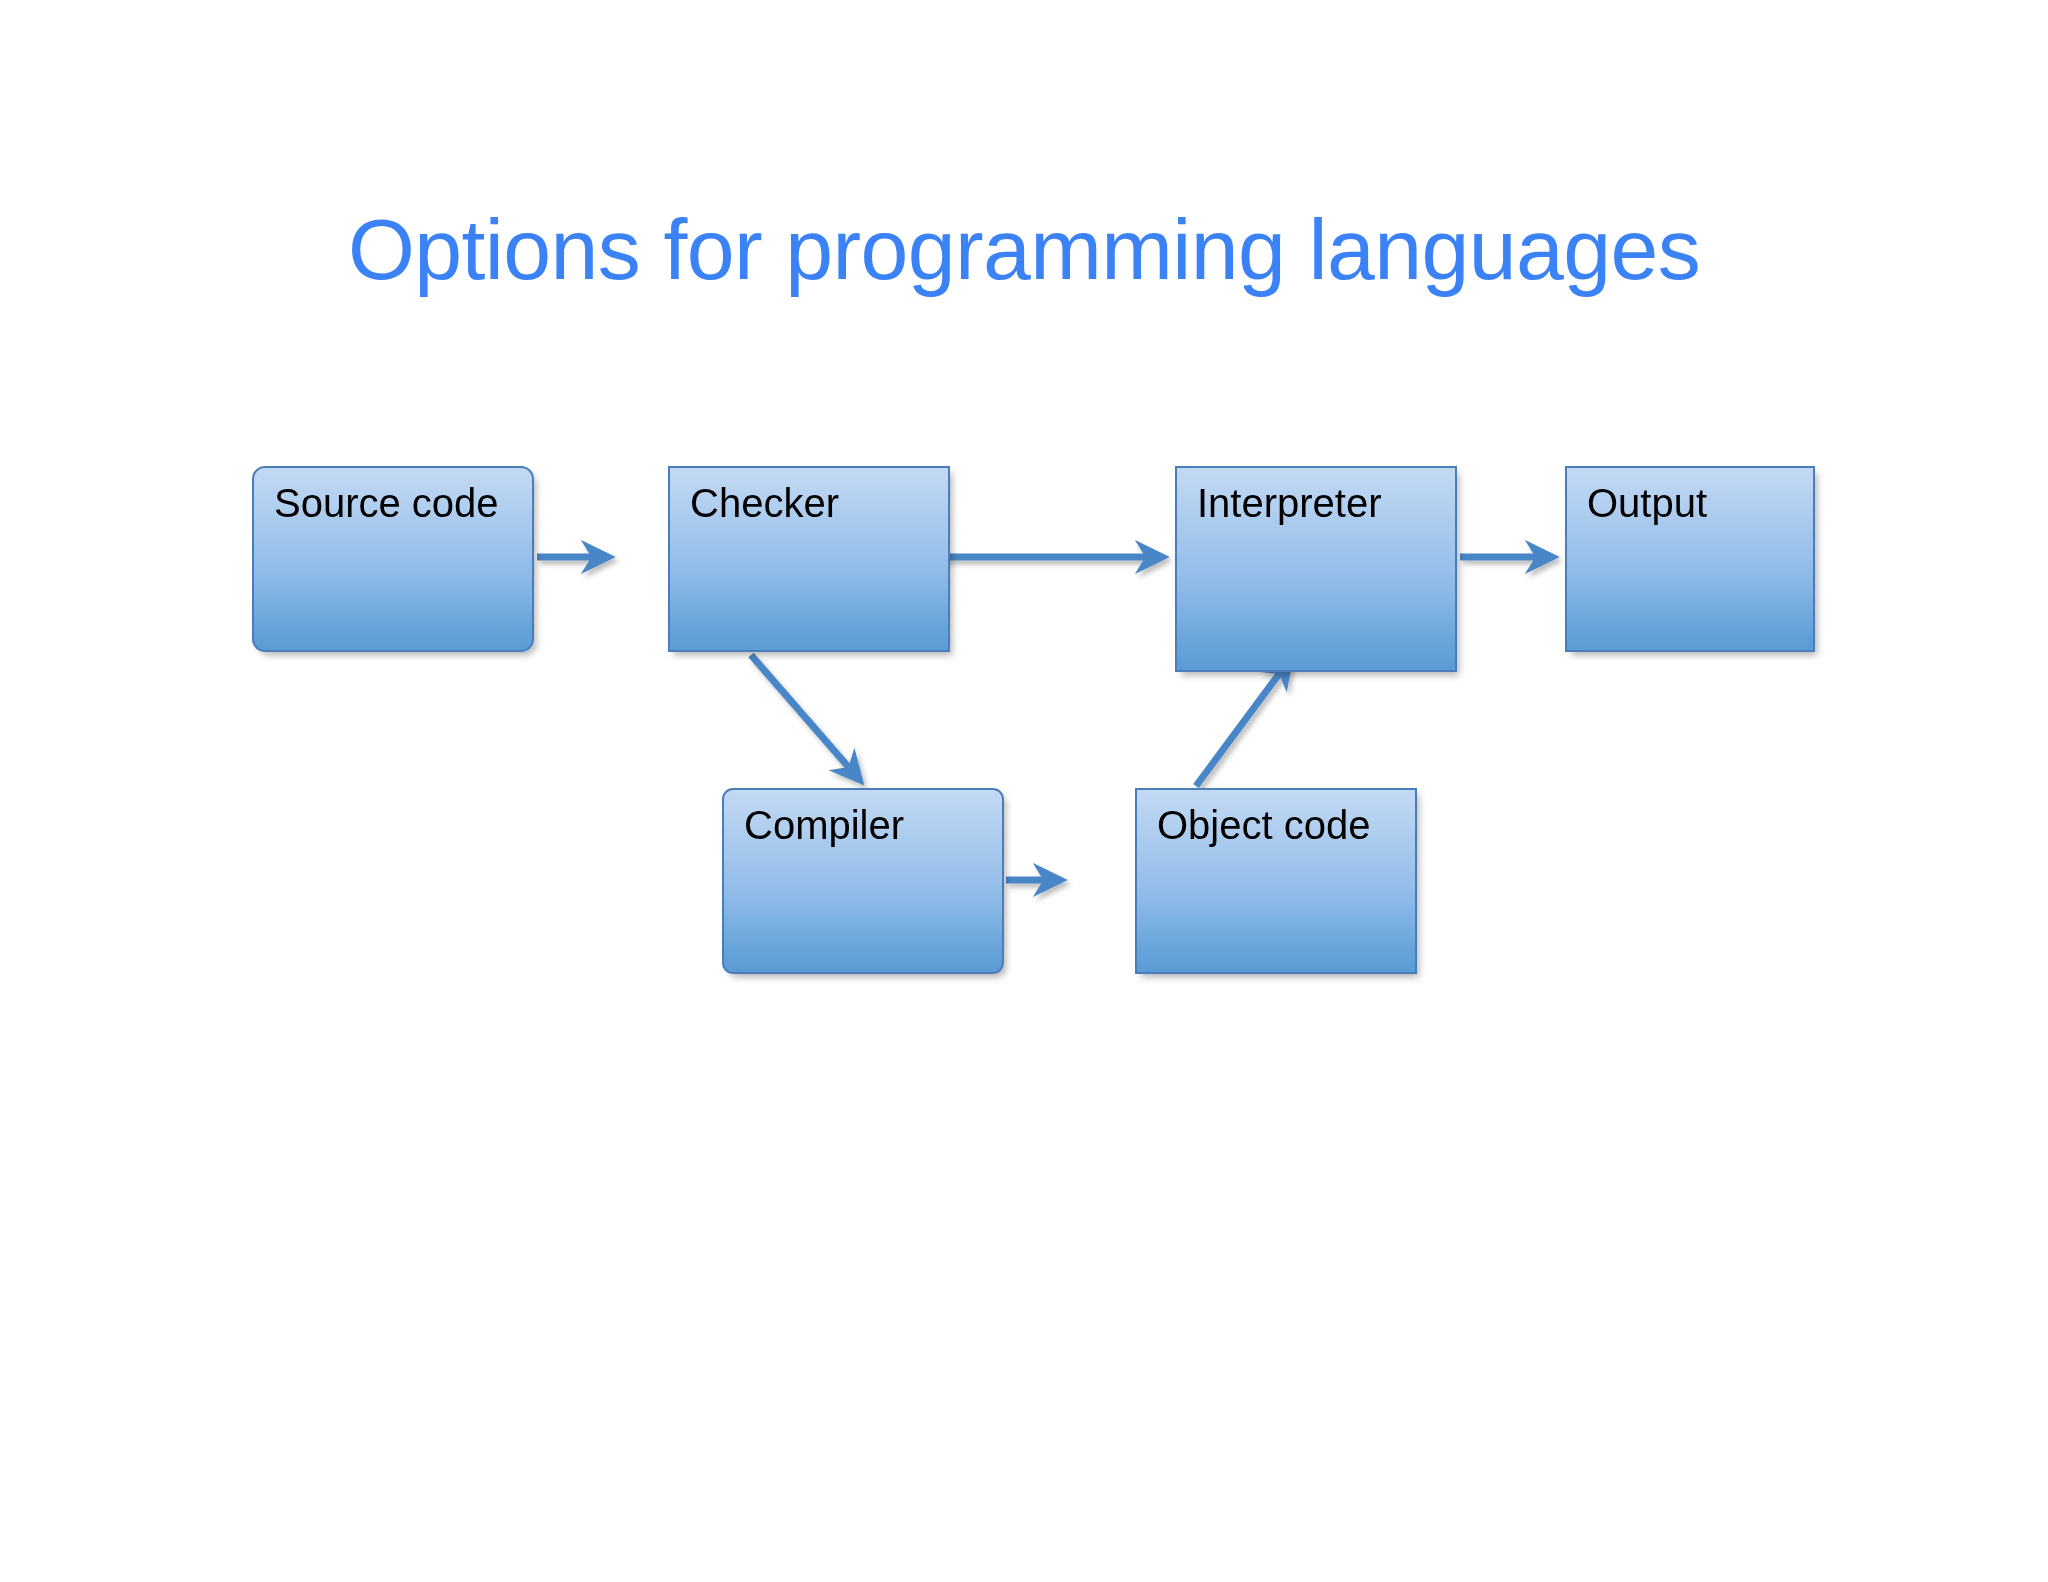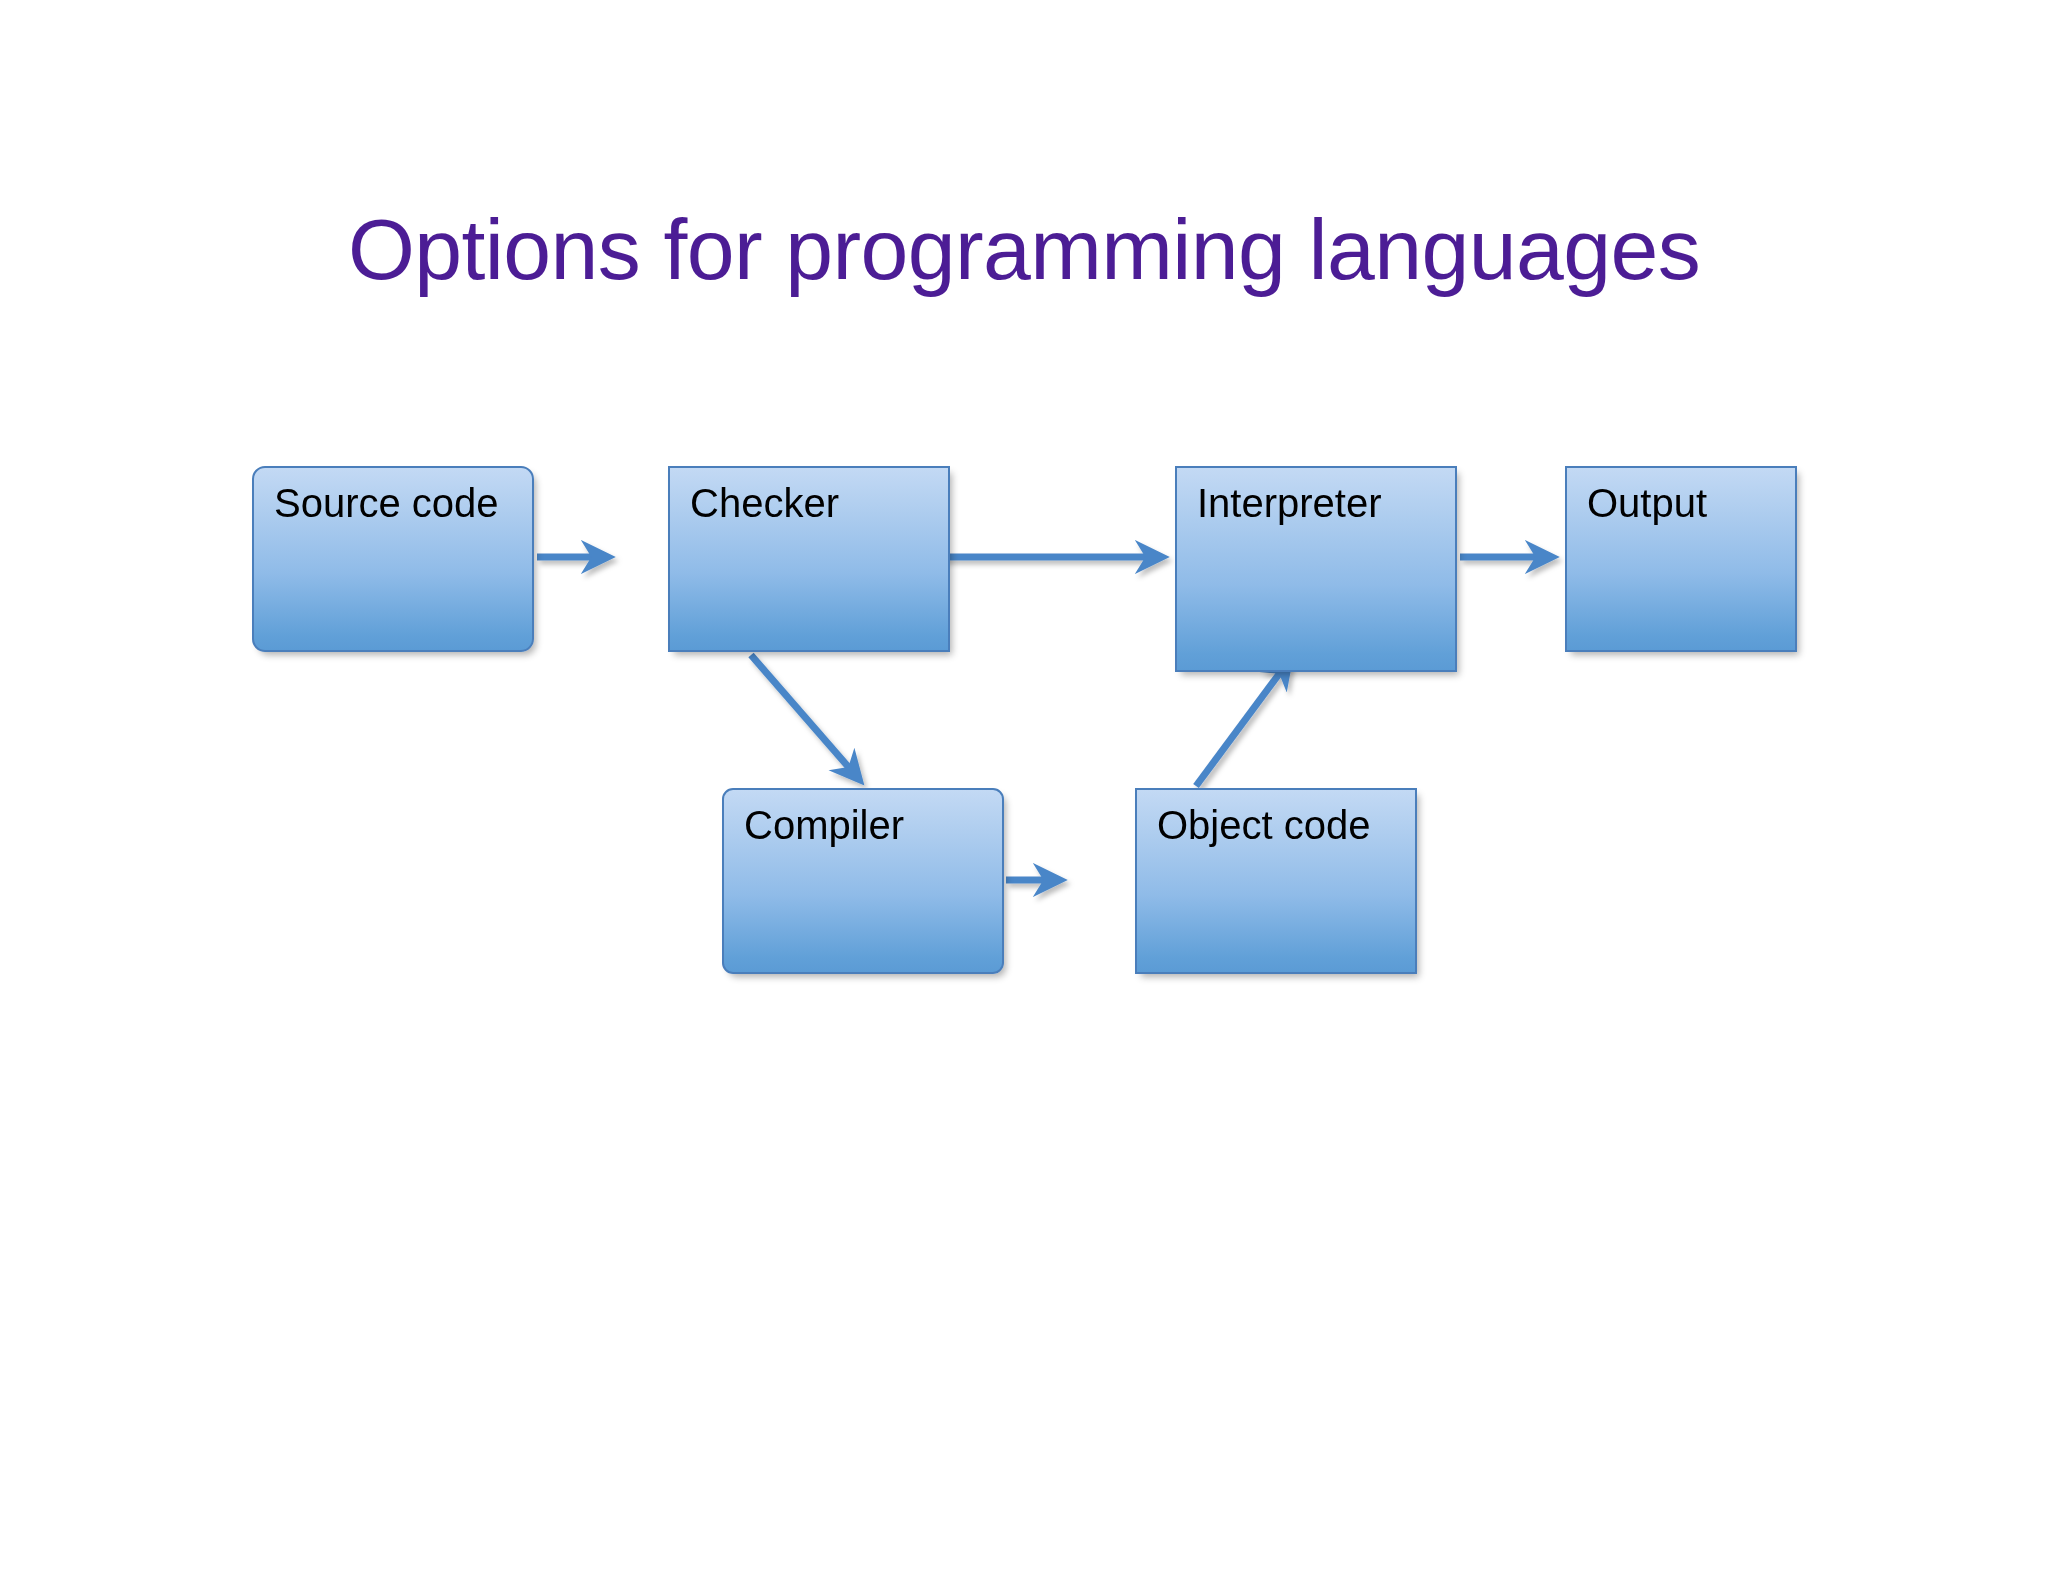--- a/index.html
+++ b/index.html
@@ -31,21 +31,21 @@
   .slide-title {
     position: absolute;
     left: 120px;
     top: 206px;
     width: 1808px;
     text-align: center;
     font-family: "Liberation Sans", sans-serif;
     font-size: 86px;
     line-height: 1.0;
     font-weight: 400;
-    color: #4c1d95;
+    color: #3b82f6;
     letter-spacing: -0.6px;
     white-space: nowrap;
   }
 
   
   .diagram {
     position: absolute;
     left: 0;
     top: 0;
     width: 2048px;
@@ -80,21 +80,21 @@
     font-size: 40px;
     line-height: 1.05;
     color: #000000;
     white-space: nowrap;
   }
 
   
   #node-source-code  { left: 252px;  top: 466px; width: 282px; height: 186px; border-radius: 13px; }
   #node-checker      { left: 621px;  top: 466px; width: 282px; height: 186px; margin-left: 47px; }
   #node-interpreter  { left: 1175px; top: 466px; width: 282px; height: 206px; }
-  #node-output       { left: 1565px; top: 466px; width: 232px; height: 186px; }
+  #node-output       { left: 1565px; top: 466px; width: 250px; height: 186px; }
   #node-compiler     { left: 722px;  top: 788px; width: 282px; height: 186px; border-radius: 11px; }
   #node-object-code  { left: 1135px; top: 788px; width: 282px; height: 186px; }
 </style>
 </head>
 <body>
 
 <div class="slide">
 
   <div class="slide-title">Options for programming languages</div>
 

